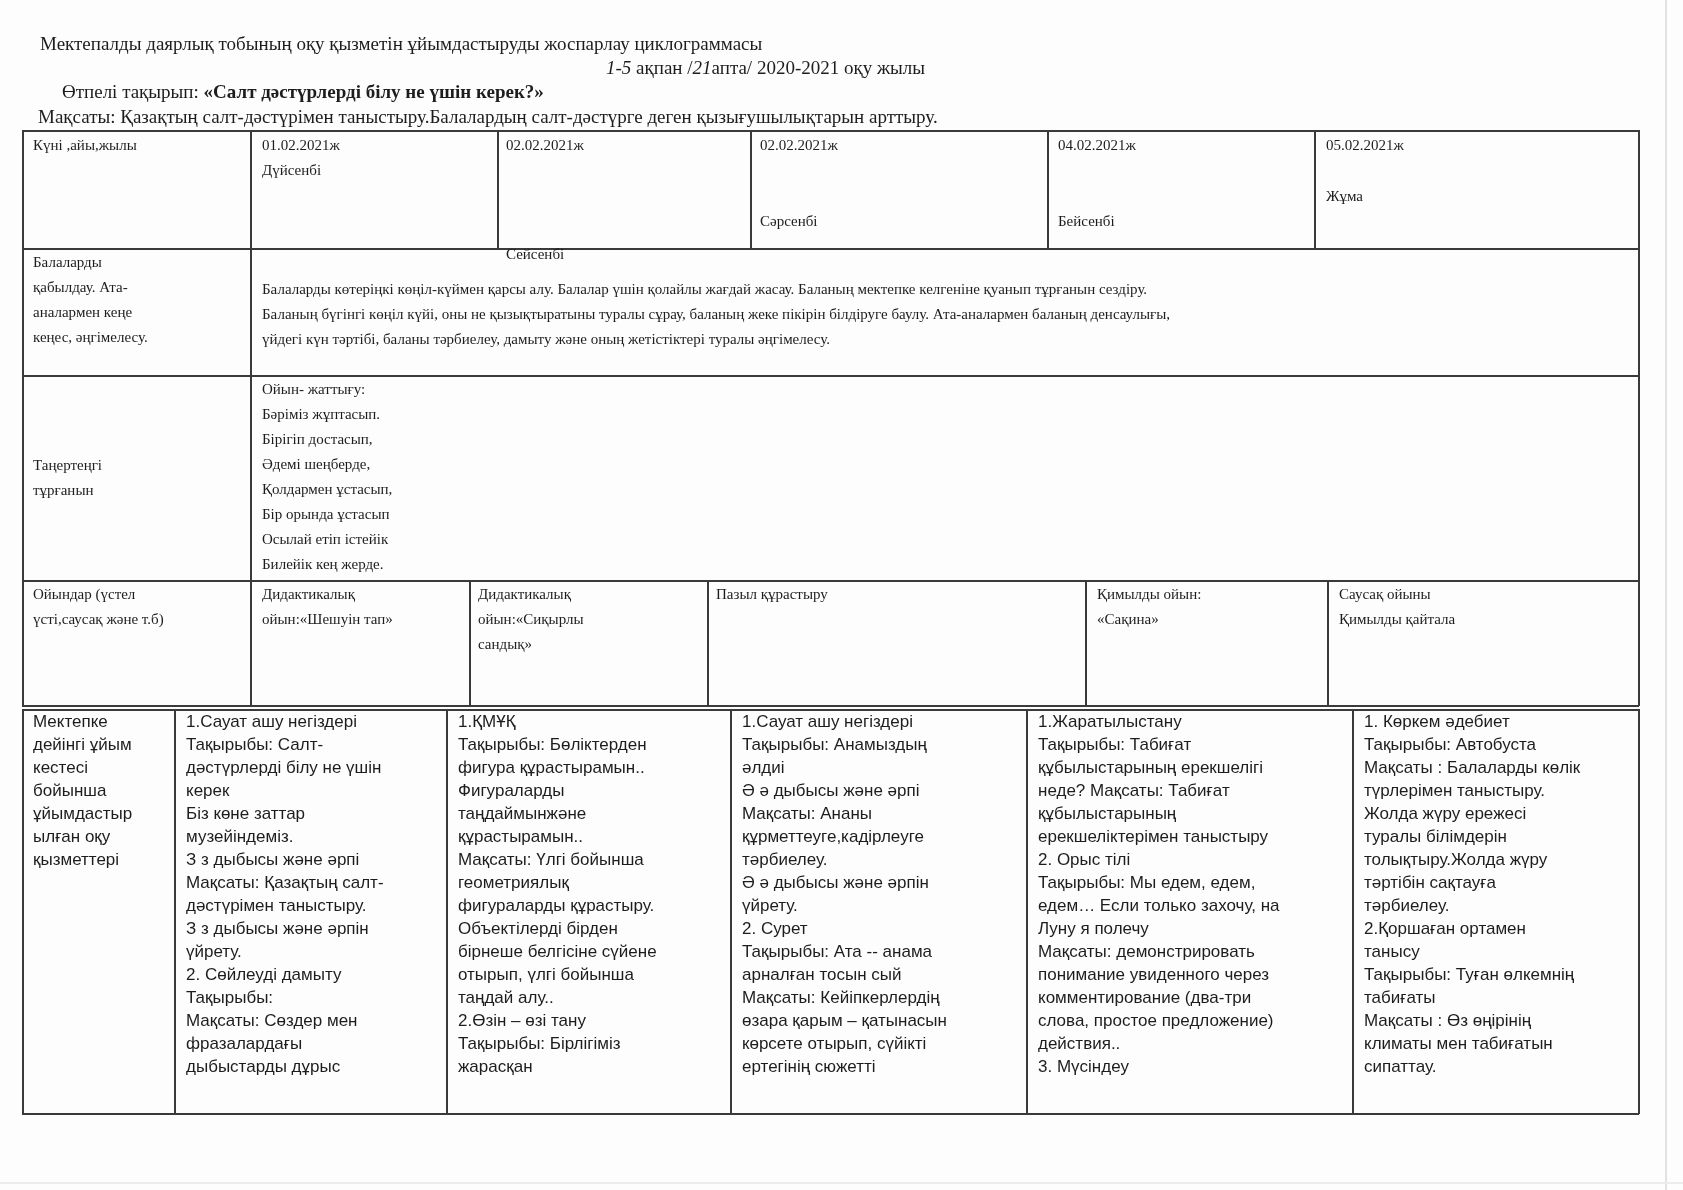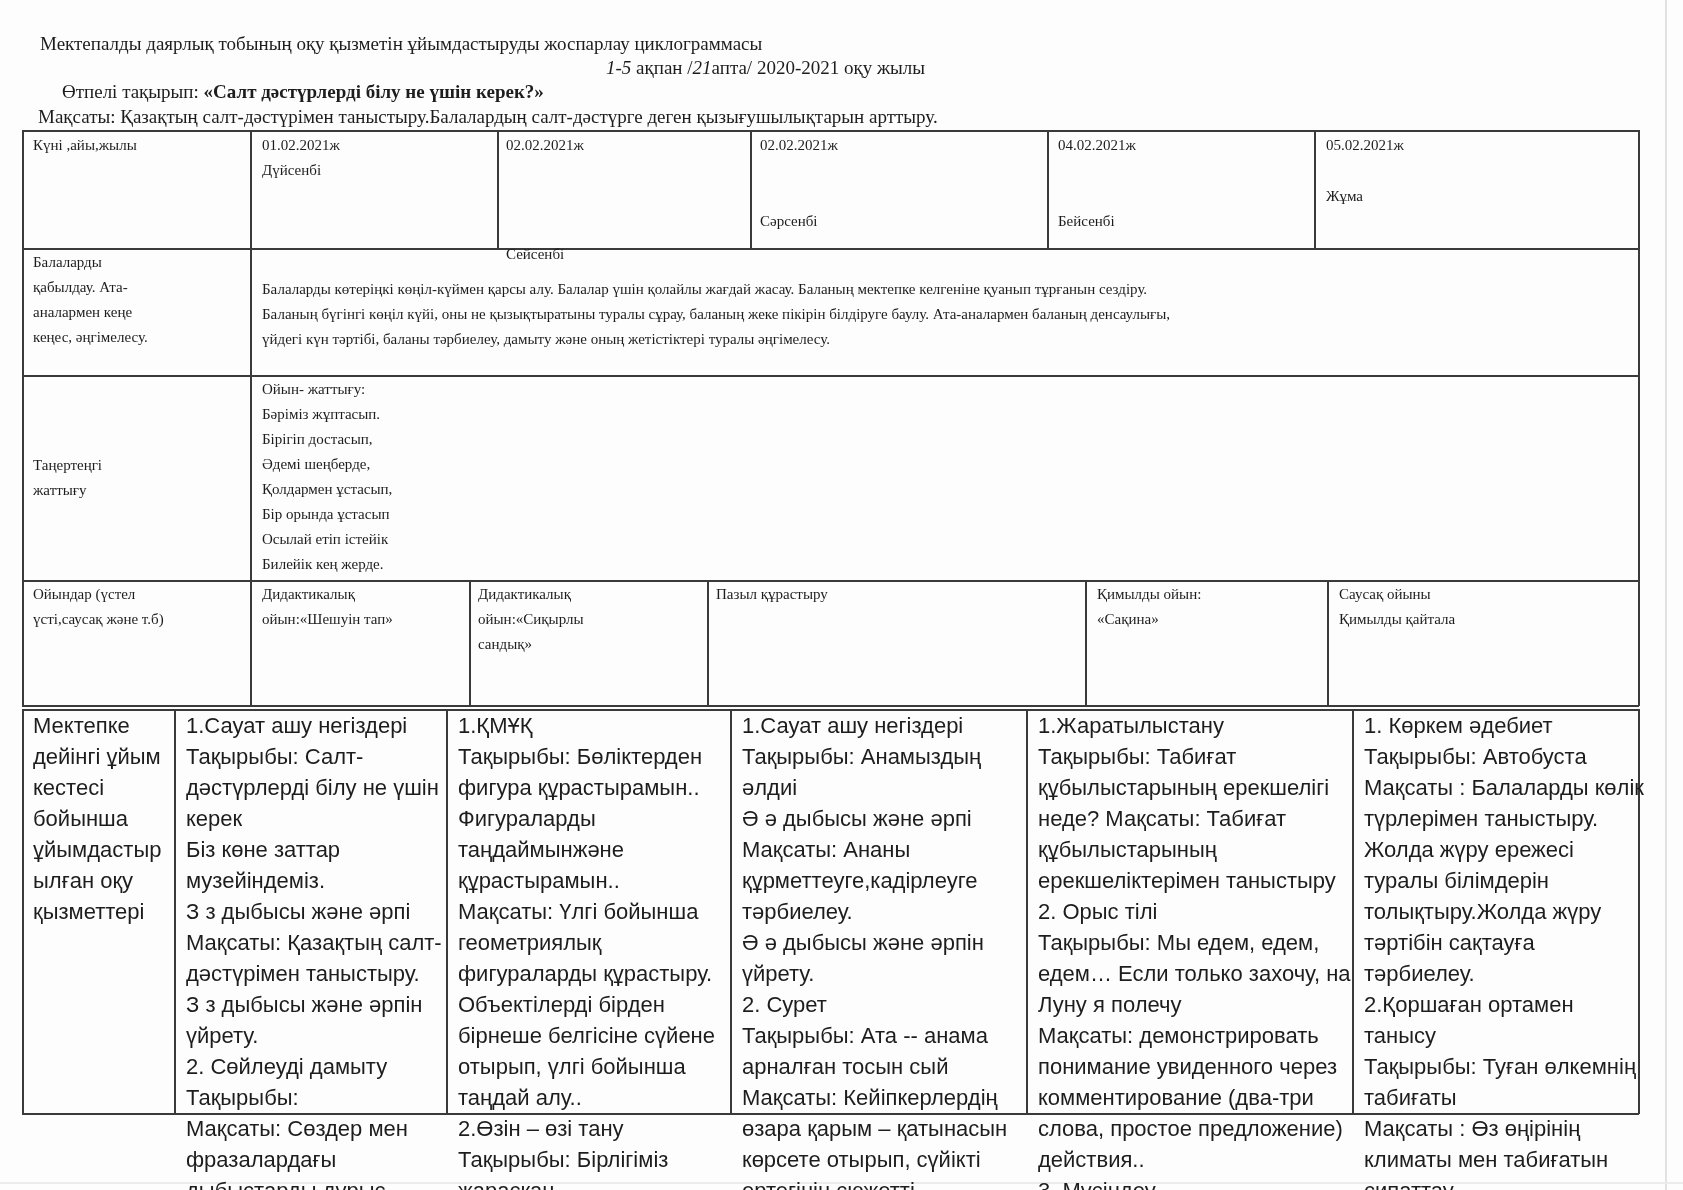--- a/index.html
+++ b/index.html
@@ -9,21 +9,21 @@
     font-family:"Liberation Serif", "DejaVu Serif", serif;
     color:#1d1d1d;
   }
   .right-edge { position:absolute; left:1665px; top:0; width:2px; height:1190px; background:#e2e2e2; }
   .bottom-edge { position:absolute; left:0; top:1182px; width:1683px; height:2px; background:#ececec; }
   .hdr { position:absolute; font-size:19px; white-space:nowrap; line-height:22px; }
   .hdr .bold { font-weight:bold; }
   .hdr .ital { font-style:italic;text-align:center; }
   .line { position:absolute; background:#3a3a3a; }
   .cell { position:absolute; font-size:19px; line-height:25.5px; white-space:pre-line; }
-  .cell.sans { font-family:"Liberation Sans", "DejaVu Sans", sans-serif; font-size:22px; line-height:31px; }
+  .cell.sans { font-family:"Liberation Sans", "DejaVu Sans", sans-serif; font-size:17px; line-height:23px; }
   .row-label { position:absolute; font-size:15px; line-height:25px; white-space:pre-line; }
 </style>
 </head>
 <body>
 
 <div class="right-edge"></div>
 <div class="bottom-edge"></div>
 
 <div class="hdr" style="left:40px; top:33px;">Мектепалды даярлық    тобының оқу қызметін  ұйымдастыруды жоспарлау   циклограммасы</div>
 <div class="hdr" style="left:606px; top:57px;"><span class="ital">1-5</span><span> ақпан  /</span><span class="ital">21</span><span>апта/  2020-2021 оқу жылы</span></div>
@@ -63,21 +63,21 @@
 
 <div class="row-label" style="left:33px; top:250px;">Балаларды
 қабылдау. Ата-
 аналармен  кеңе
 кеңес, әңгімелесу.</div>
 <div class="row-label" style="left:262px; top:277px;">Балаларды көтеріңкі көңіл-күймен қарсы алу. Балалар үшін қолайлы жағдай жасау. Баланың мектепке келгеніне қуанып тұрғанын сездіру.
 Баланың бүгінгі көңіл күйі, оны не қызықтыратыны туралы сұрау, баланың жеке пікірін білдіруге баулу. Ата-аналармен баланың денсаулығы,
 үйдегі күн тәртібі, баланы тәрбиелеу, дамыту және оның жетістіктері туралы әңгімелесу.</div>
 
 <div class="row-label" style="left:33px; top:453px;">Таңертеңгі
-жаттығу</div>
+тұрғанын</div>
 <div class="row-label" style="left:262px; top:377px;">Ойын- жаттығу:
 Бәріміз жұптасып.
 Бірігіп достасып,
 Әдемі шеңберде,
 Қолдармен ұстасып,
 Бір орында ұстасып
 Осылай етіп істейік
 Билейік кең жерде.</div>
 
 <div class="row-label" style="left:33px; top:582px;">Ойындар (үстел

